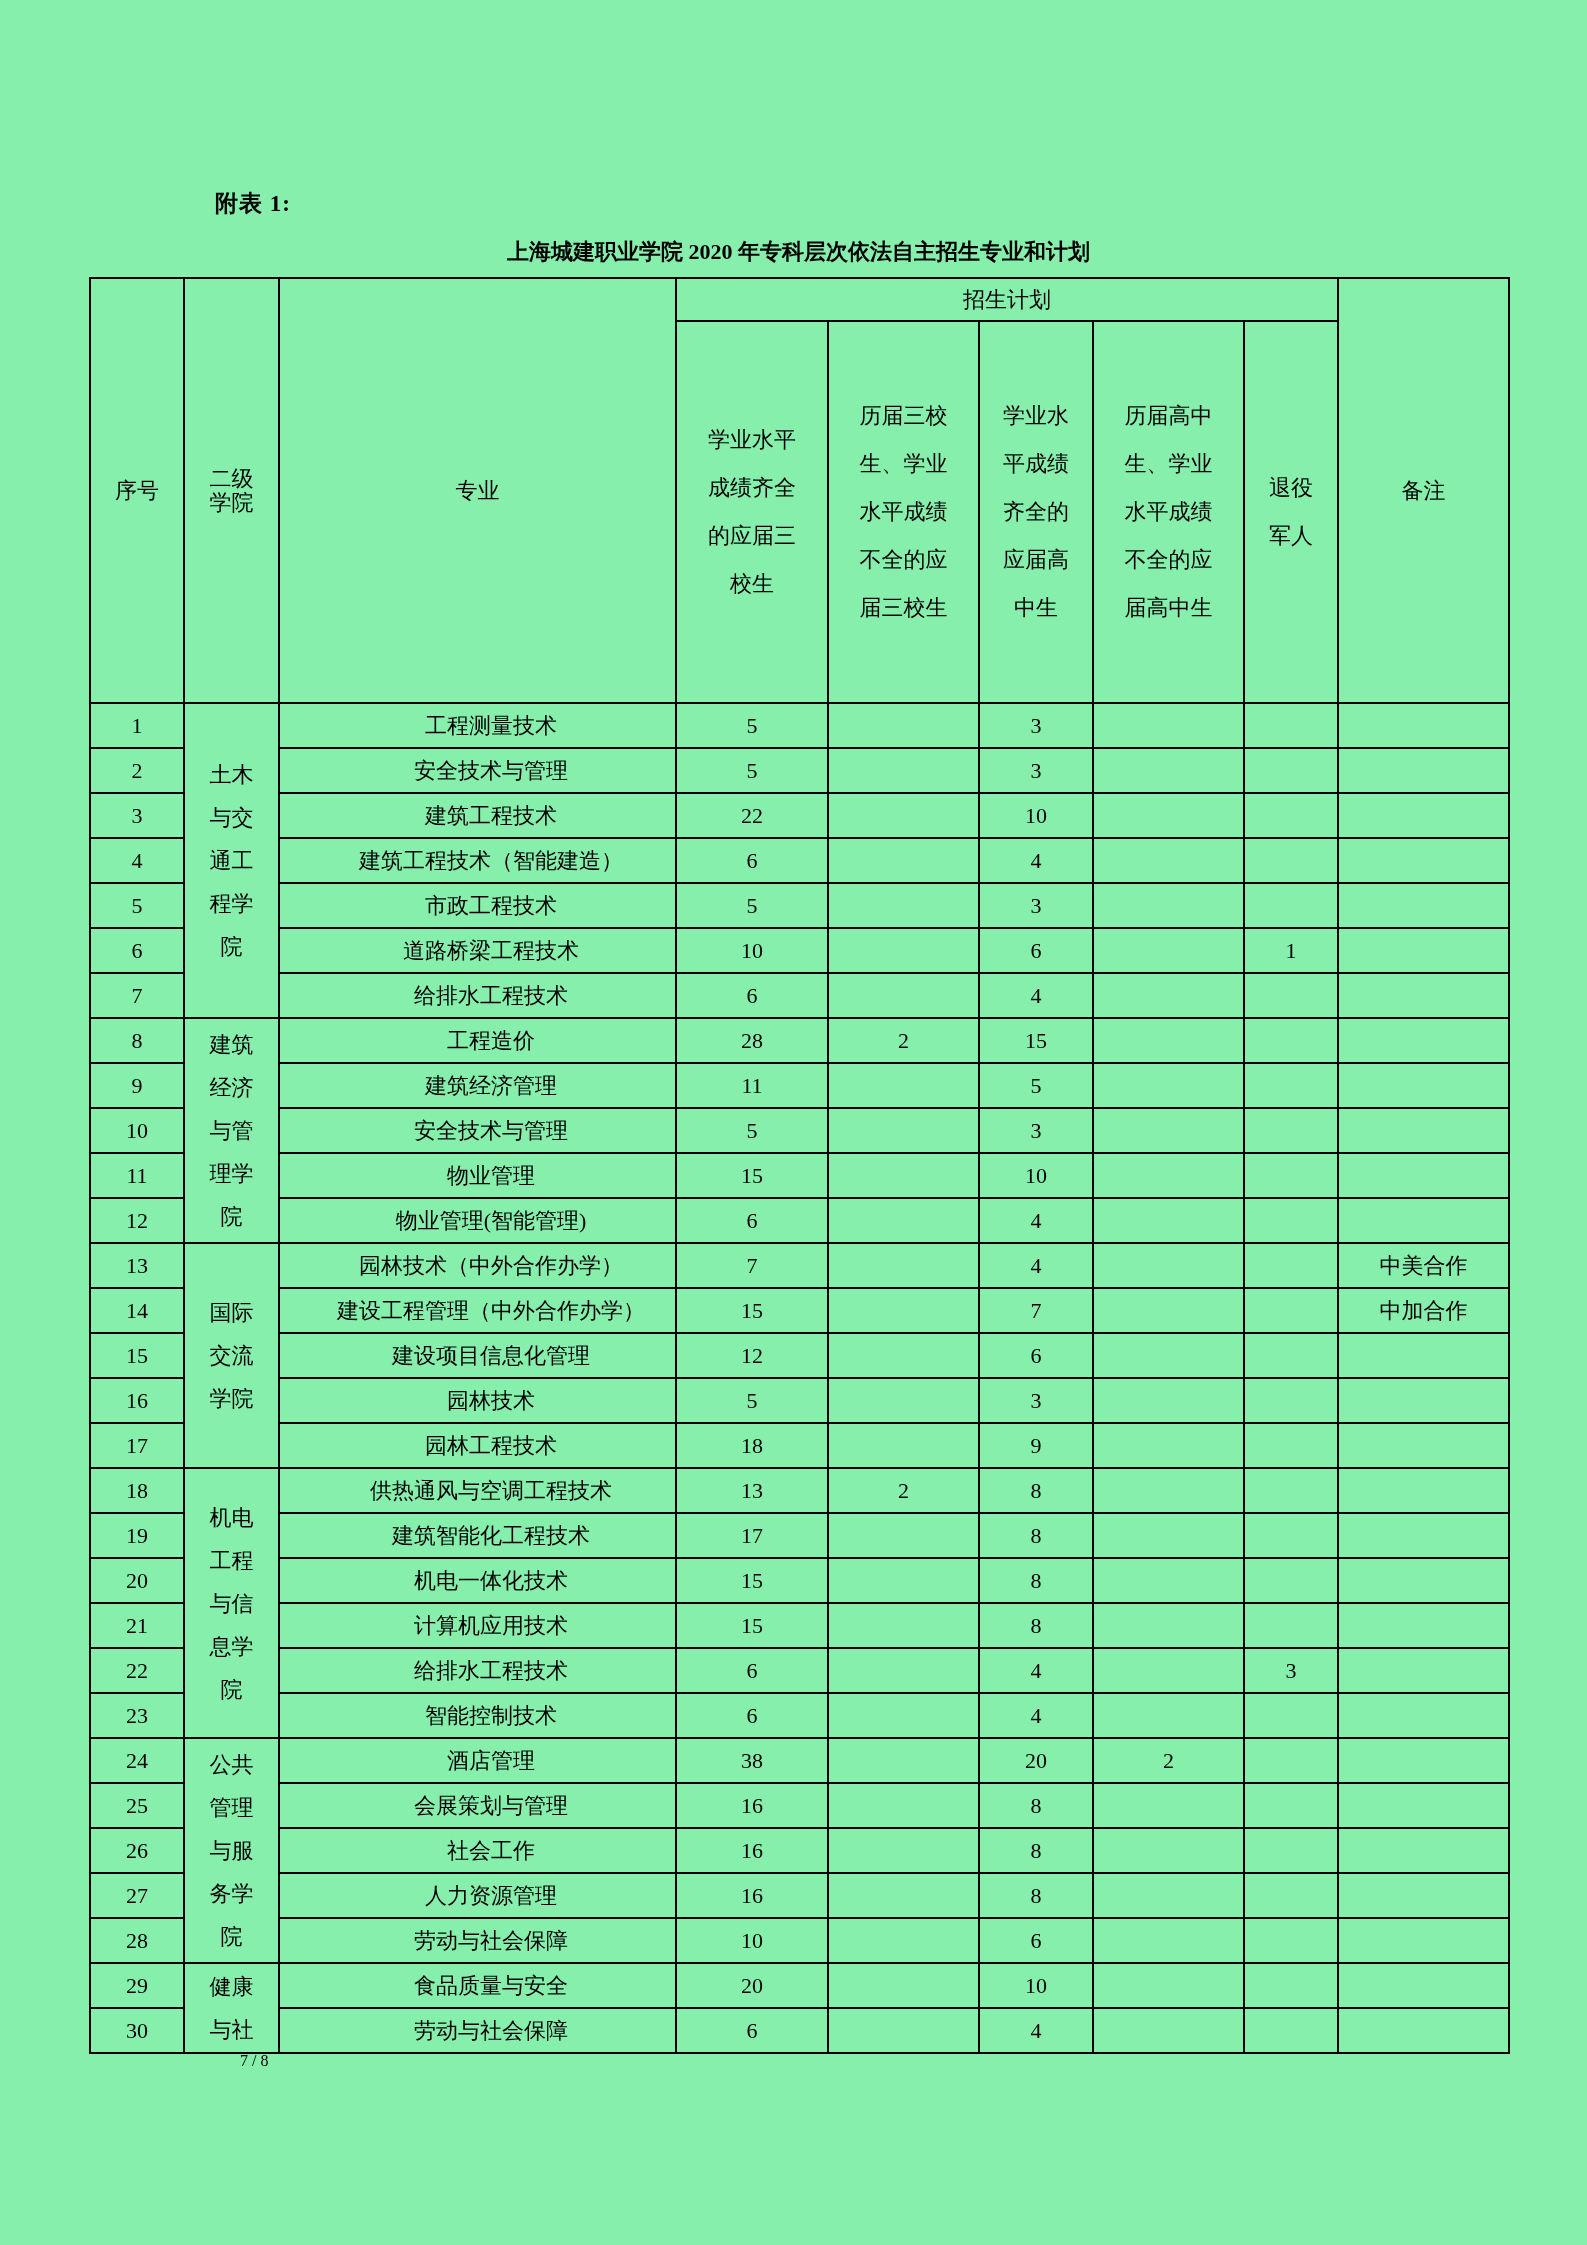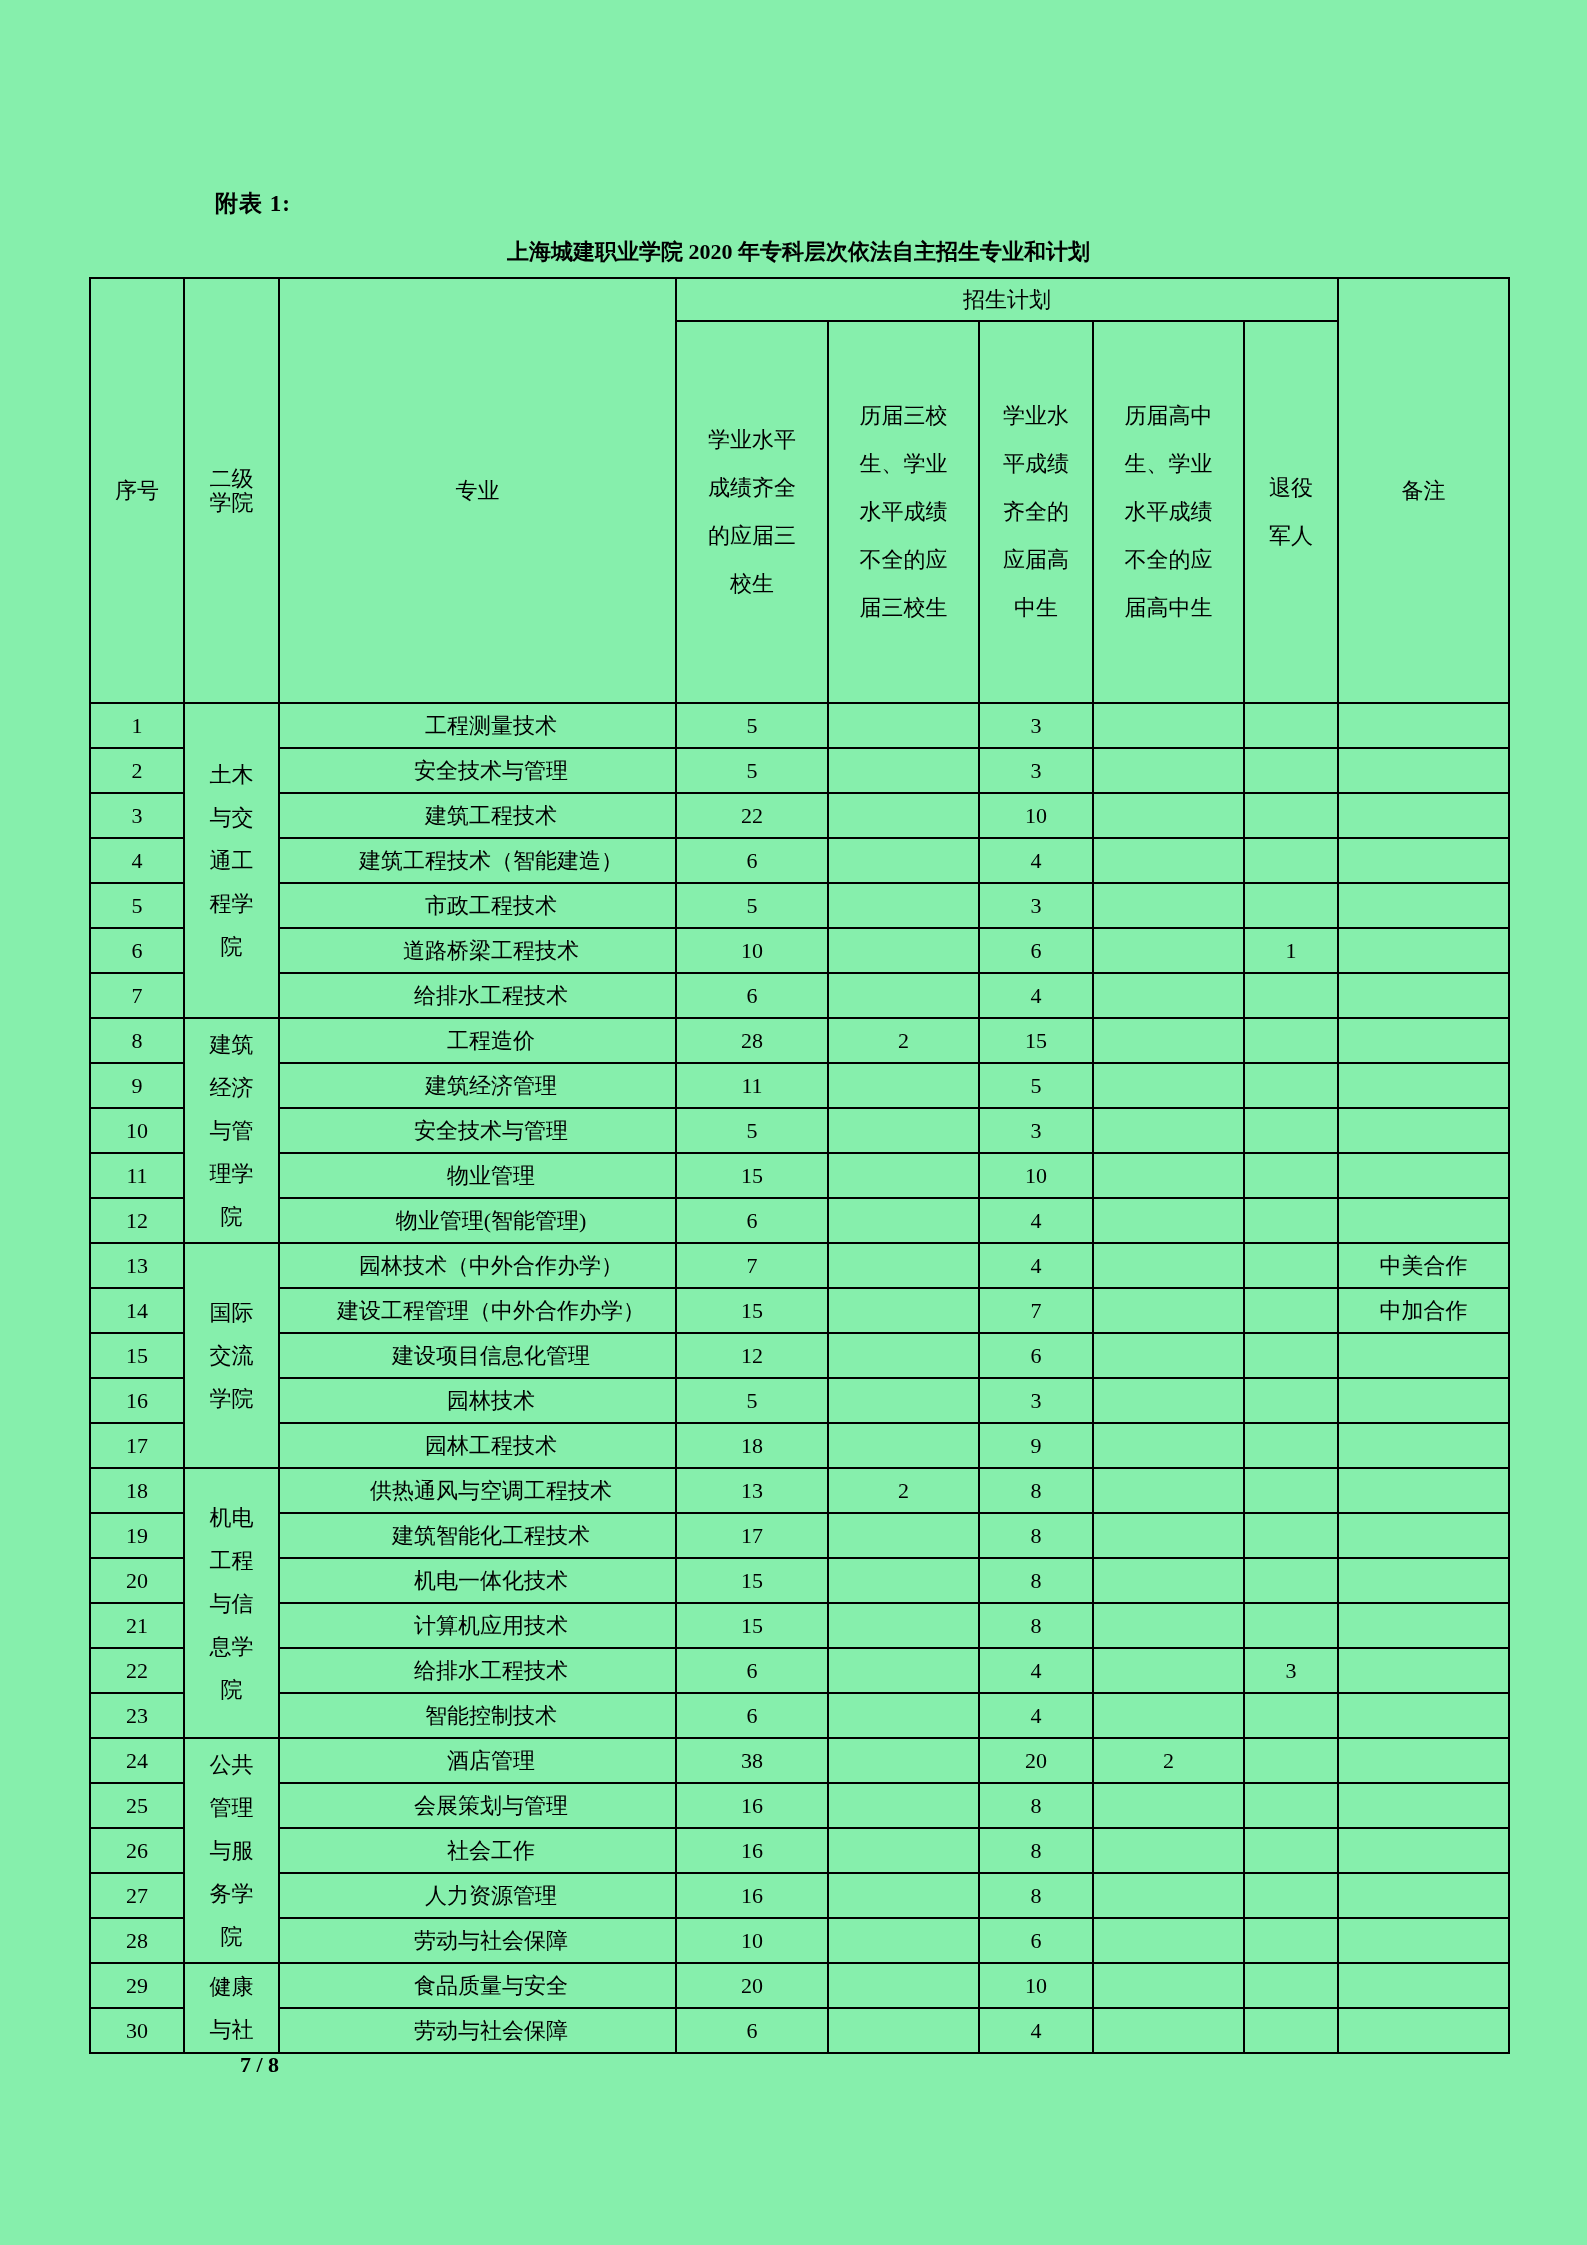--- a/index.html
+++ b/index.html
@@ -45,21 +45,21 @@
   .w3 { width:68px; margin:0 auto; word-break:break-all; }
   .w4 { width:90px; margin:0 auto; word-break:break-all; }
   td.college div {
     width:46px; margin:0 auto;
     word-break:break-all;
     line-height:43px;
   }
   td.major { white-space:nowrap;padding-left:27px; }
   .pagenum {
     position:absolute; left:240px; top:2052px;
-    font-size:22px; font-weight:bold;
+    font-size:16px; font-weight:normal;
   }
 </style>
 </head>
 <body>
 
 <div class="page">
 
   <div class="attachment">附表 1:</div>
 
   <div class="title">上海城建职业学院 2020 年专科层次依法自主招生专业和计划</div>

